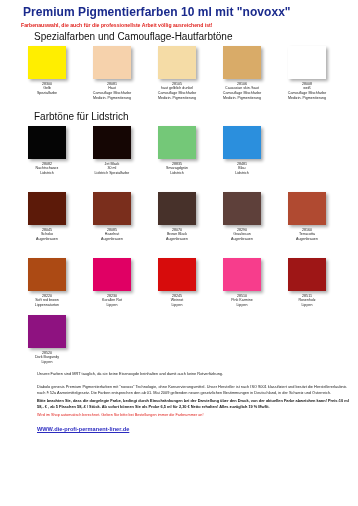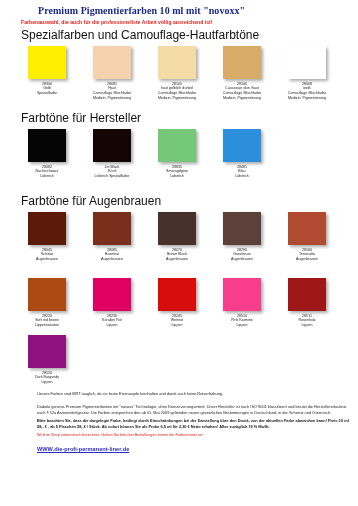--- a/index.html
+++ b/index.html
@@ -16,38 +16,37 @@
   .page {
     width: 358px;
     height: 506px;
     background: #ffffff;
     padding: 3px 0 0 0;
     position: relative;
   }
 
   
   .title {
-    font-size: 10px;
+    font-size: 12px;
     font-weight: bold;
     color: #1a2a8c;
-    margin: 2px 0 0 38px;
+    margin: 2px 0 0 23px;
     letter-spacing: 0.05px;
-    font-family: Liberation Serif, serif;
   }
   .subtitle {
     font-size: 5.1px;
     font-weight: bold;
     color: #e0201b;
     margin: 2.5px 0 0 21px;
     letter-spacing: 0.03px;
   }
   .section-head {
-    font-size: 12px;
+    font-size: 10px;
     color: #111111;
-    margin-left: 21px;
+    margin-left: 34px;
     margin-top: 3px;
   }
 
   
   .row {
     position: relative;
     width: 358px;
     margin-top: 4px;
     height: 62px;
   }
@@ -161,21 +160,21 @@
         <div class="swatch" style="background: rgb(255, 255, 255);"></div>
         <div class="caption">
           <span class="code">28008</span>
           <span class="nm">weiß</span>
           <span class="cat">Camouflage Mischfarbe</span>
           <span class="cat2">Medizin. Pigmentierung</span>
         </div>
       </div>
     </div>
 
-  <div class="section-head">Farbtöne für Hersteller</div>
+  <div class="section-head">Farbtöne für Lidstrich</div>
   <div class="row" id="row1">
       <div class="cell" style="left: 15px; top: 0px;">
         <div class="swatch" style="background: rgb(5, 5, 5);"></div>
         <div class="caption">
           <span class="code">28082</span>
           <span class="nm">Nachtschwarz</span>
           <span class="cat">Lidstrich</span>
         </div>
       </div>
       <div class="cell" style="left: 80px; top: 0px;">
@@ -197,21 +196,20 @@
       <div class="cell" style="left: 210px; top: 0px;">
         <div class="swatch" style="background: rgb(43, 143, 221);"></div>
         <div class="caption">
           <span class="code">28481</span>
           <span class="nm">Blau</span>
           <span class="cat">Lidstrich</span>
         </div>
       </div>
     </div>
 
-  <div class="section-head">Farbtöne für Augenbrauen</div>
   <div class="row" id="row2">
       <div class="cell" style="left: 15px; top: 0px;">
         <div class="swatch" style="background: rgb(92, 26, 9);"></div>
         <div class="caption">
           <span class="code">28045</span>
           <span class="nm">Schoko</span>
           <span class="cat">Augenbrauen</span>
         </div>
       </div>
       <div class="cell" style="left: 80px; top: 0px;">

